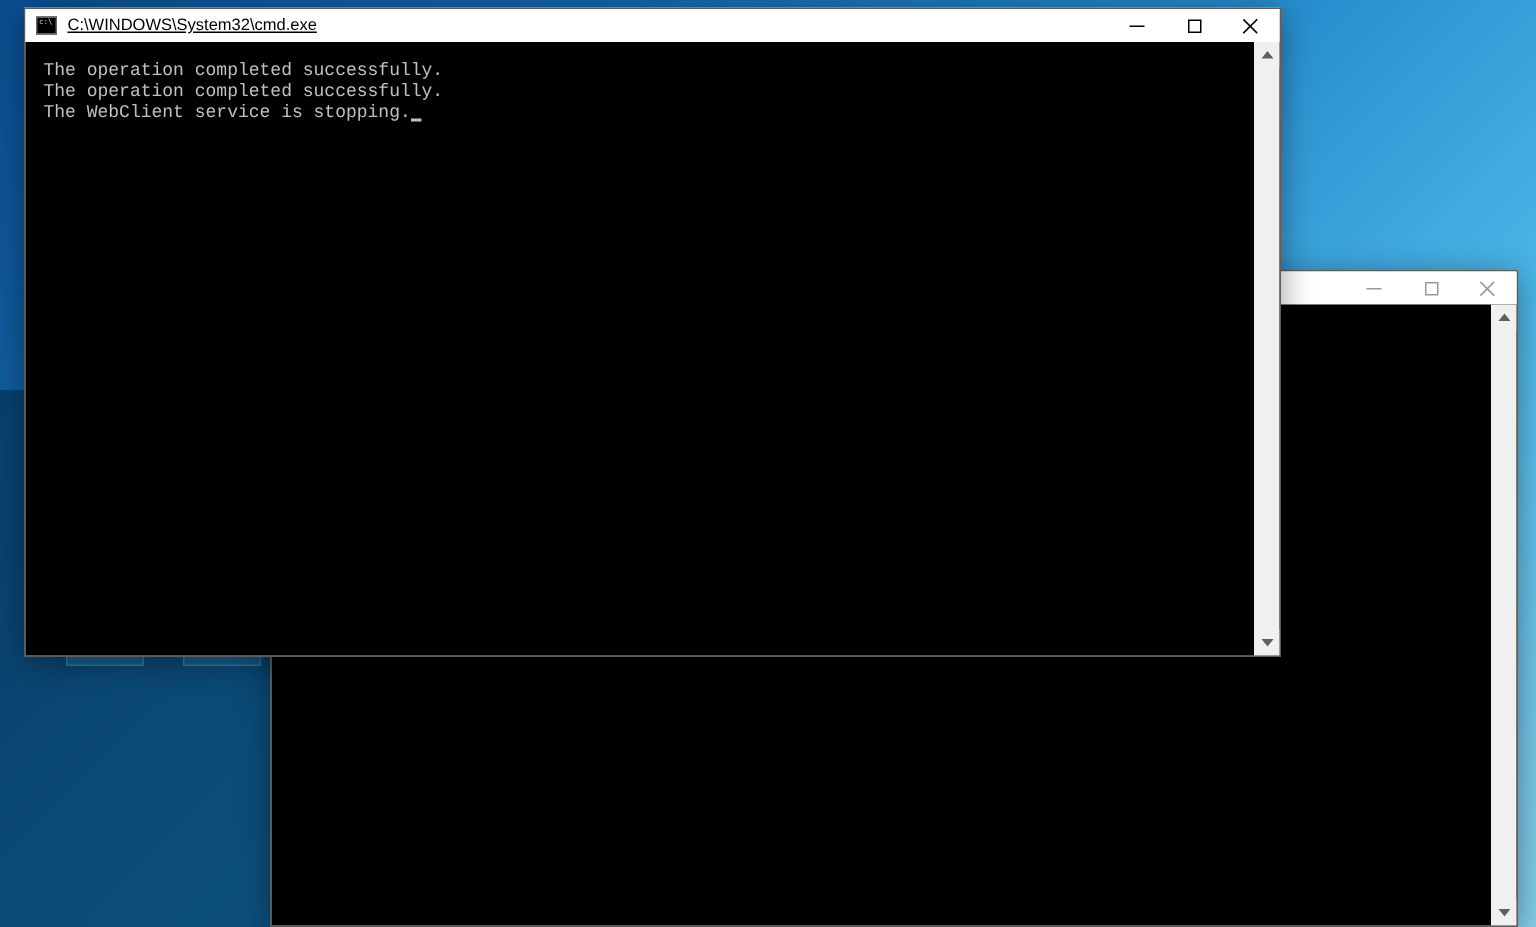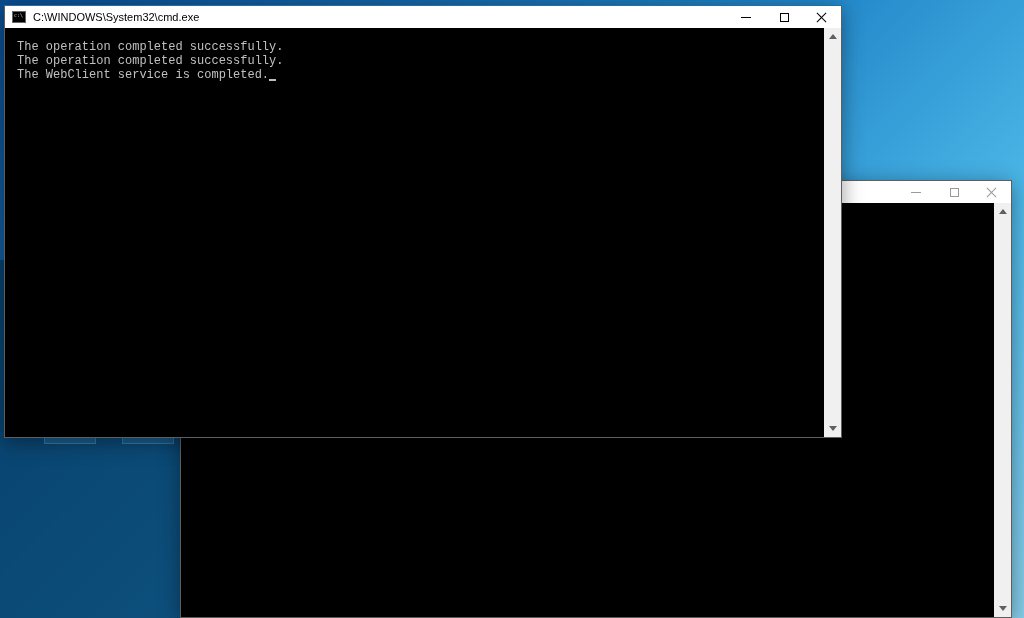--- a/index.html
+++ b/index.html
@@ -247,24 +247,25 @@
       width: 832px;
       height: 438px;
     }
     
     .window.bg .console-body {
       height: calc(100% - 22px);
     }
     
     
     .window.fg {
-      left: 4px;
+      left: 16px;
       top: 5px;
       width: 838px;
       height: 433px;
+      text-decoration: underline;
     }
     
     .window.fg .console-body {
       height: calc(100% - 22px);
     }
     
   </style>
 </head>
 <body>
 
@@ -324,21 +325,21 @@
       </div>
       <div class="ctrl-btn">
         <div class="max-icon"></div>
       </div>
       <div class="ctrl-btn close">
         <div class="close-icon"></div>
       </div>
     </div>
   </div>
   <div class="console-body">
-    <div class="console-content"><span class="console-line">The operation completed successfully.</span><span class="console-line">The operation completed successfully.</span><span class="console-line"><span>The WebClient service is completed.</span><span class="blink-cursor"></span></span></div>
+    <div class="console-content"><span class="console-line">The operation completed successfully.</span><span class="console-line">The operation completed successfully.</span><span class="console-line"><span>The WebClient service is stopping.</span><span class="blink-cursor"></span></span></div>
     <div class="scrollbar-v">
       <div class="scroll-arrow up">
         <div class="arrow-up"></div>
       </div>
       <div class="scroll-arrow down">
         <div class="arrow-down"></div>
       </div>
     </div>
   </div>
 </div>

